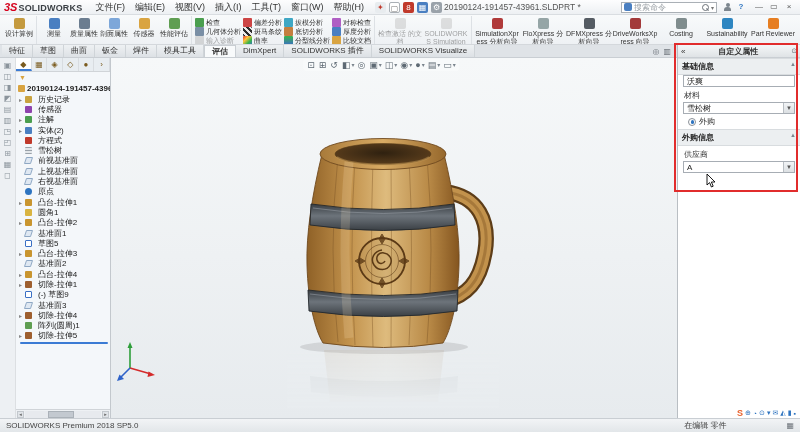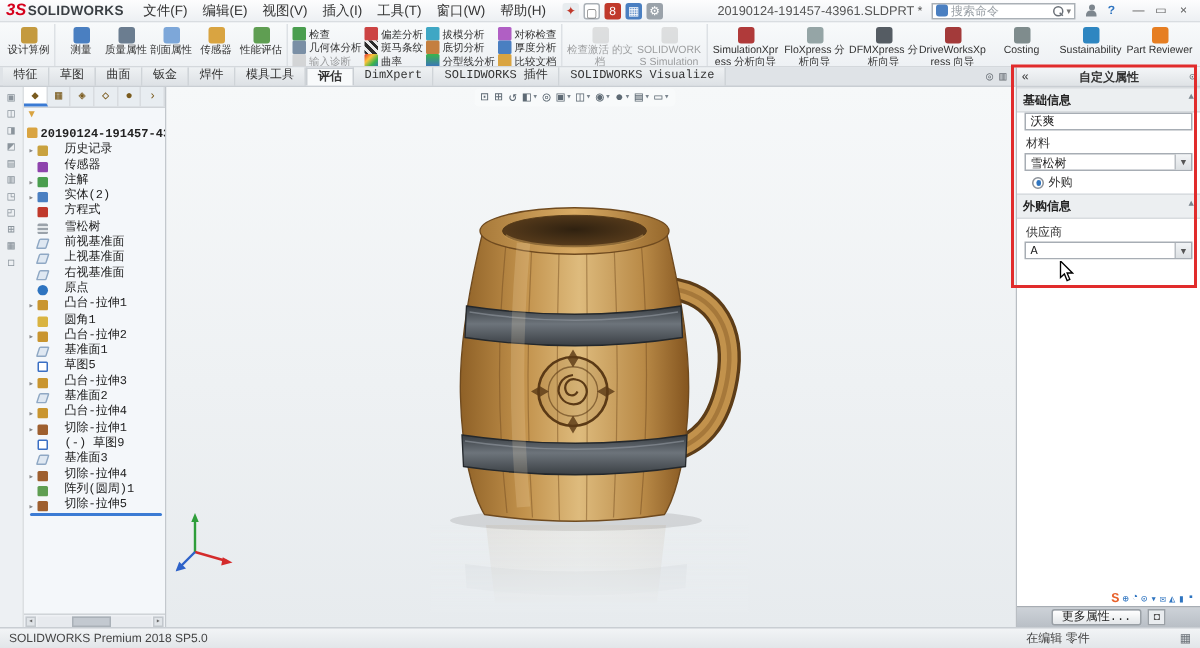--- a/index.html
+++ b/index.html
@@ -14,21 +14,21 @@
   .logo .solid{font-weight:bold;color:#3a3f44;font-size:9px;letter-spacing:.2px;}
   .menubar{display:flex;}
   .menu{padding:0 5px;color:#333;white-space:nowrap;cursor:default;}
   .qat{display:flex;gap:3px;align-items:center;margin-left:4px;}
   .qicon{width:11px;height:11px;border-radius:2px;font-size:8px;line-height:11px;text-align:center;color:#fff;}
   .q-pin{background:#e8ecef;color:#c0392b;}
   .q-new{background:#fff;border:1px solid #aab0b6;color:#777;}
   .q-red{background:#c0392b;}
   .q-grid{background:#4a7fc1;}
   .q-gear{background:#9aa2aa;}
-  .doctitle{flex:1;text-align:right;color:#555;white-space:nowrap;overflow:hidden;font-size:8.5px;}
+  .doctitle{flex:1;text-align:left;color:#555;white-space:nowrap;overflow:hidden;font-size:8.5px;}
   .searchbox{width:96px;height:11px;border:1px solid #aab0b6;background:#fff;display:flex;align-items:center;padding:0 2px;gap:2px;margin:0 4px;}
   .searchbox .stext{flex:1;color:#9aa0a6;font-size:8px;white-space:nowrap;overflow:hidden;}
   .mag{width:7px;height:7px;position:relative;flex:0 0 7px;}
   .mag::before{content:"";position:absolute;width:5px;height:5px;border:1px solid #6b7publ178;border:1px solid #6b7178;border-radius:50%;left:0;top:0;}
   .mag::after{content:"";position:absolute;width:3px;height:1px;background:#6b7178;transform:rotate(45deg);right:0;bottom:1px;}
   .winctl{display:flex;gap:1px;margin-left:2px;}
   .wbtn{width:14px;height:11px;text-align:center;line-height:10px;font-size:8px;color:#555;}
   .person-icon{width:9px;height:9px;position:relative;}
   .person-icon::before{content:"";position:absolute;left:2.5px;top:0;width:4px;height:4px;border-radius:50%;background:#7d868e;}
   .person-icon::after{content:"";position:absolute;left:1px;top:4.5px;width:7px;height:4px;border-radius:3px 3px 0 0;background:#7d868e;}
@@ -68,21 +68,21 @@
   .r-conn{background:#b8bfc6;}
   .r-simx{background:#b03a3a;}
   .r-flox{background:#95a5a6;}
   .r-dfmx{background:#555c63;}
   .r-dwx{background:#a33a3a;}
   .r-cost{background:#7f8c8d;}
   .r-sust{background:#2e86c1;}
   .r-prev{background:#e67e22;}
 
   
-  .midzone{flex:1;display:flex;min-height:0;font-family:Liberation Mono, monospace;}
+  .midzone{flex:1;display:flex;min-height:0;}
   .leftcol{flex:1;display:flex;flex-direction:column;min-width:0;}
 
   
   .tabrow{height:13px;flex:0 0 13px;background:#dfe3e7;display:flex;align-items:stretch;border-bottom:1px solid #c9ced3;padding-left:2px;}
   .ctab{padding:0 7px;font-size:8px;line-height:12px;color:#333;border-right:1px solid #cfd4d8;background:linear-gradient(#eef1f3,#dde1e5);white-space:nowrap;}
   .ctab.active{background:#f8fafb;border:1px solid #c9ced3;border-bottom:none;font-weight:bold;}
   .tabrow-right{margin-left:auto;display:flex;align-items:center;gap:4px;padding:0 6px;color:#6b7178;font-size:8px;}
 
   
   .contentrow{flex:1;display:flex;min-height:0;}
@@ -90,21 +90,21 @@
   .lsic{font-size:8px;color:#8b949c;line-height:8px;}
 
   
   .treepanel{width:95px;flex:0 0 95px;background:#f4f7fa;border-right:1px solid #c3c8cd;display:flex;flex-direction:column;min-height:0;}
   .treetabs{height:14px;flex:0 0 14px;display:flex;align-items:stretch;background:#e8edf1;border-bottom:1px solid #d0d4d8;}
   .ttab{flex:1;text-align:center;font-size:8px;line-height:13px;color:#7a5b1e;border-right:1px solid #d8dce0;}
   .ttab.active{background:#fff;border-bottom:2px solid #3b7bd4;}
   .filterrow{height:10px;flex:0 0 10px;display:flex;align-items:center;padding:0 3px;color:#d9a441;font-size:7px;gap:2px;}
   .tree{flex:1;overflow:hidden;padding:1px 0 0 2px;}
   .troot{display:flex;align-items:center;gap:2px;height:11px;font-size:8px;white-space:nowrap;overflow:hidden;font-weight:bold;color:#222;}
-  .trow{display:flex;align-items:flex-end;gap:11px;height:10.3px;font-size:8px;white-space:nowrap;overflow:hidden;padding-left:7px;position:relative;}
+  .trow{display:flex;align-items:center;gap:6px;height:10.3px;font-size:8px;white-space:nowrap;overflow:hidden;padding-left:7px;position:relative;}
   .trow .arr{width:5px;flex:0 0 5px;color:#888;font-size:6px;visibility:hidden;position:absolute;left:1px;}
   .trow.ha .arr{visibility:visible;}
   .ti{width:7px;height:7px;flex:0 0 7px;border-radius:1px;}
   .i-part{background:#d9a441;}
   .i-fold{background:#c9a23f;}
   .i-sens{background:#8e44ad;}
   .i-ann{background:#4a9e4f;}
   .i-body{background:#4a7fc1;}
   .i-eq{background:#c0392b;}
   .i-mat{background:repeating-linear-gradient(#9aa2aa 0 1.4px,#e3e7ea 1.4px 2.8px);}
@@ -753,24 +753,20 @@
           <span class="slogo">S</span>
           <span>⊕</span>
           <span>◔</span>
           <span>⊙</span>
           <span>▾</span>
           <span>✉</span>
           <span>◭</span>
           <span>▮</span>
           <span>▪</span>
         </div>
-      <div class="tp-bottombar">
-        <span class="morebtn">更多属性...</span>
-        <span class="lockbox">◘</span>
-      </div>
     </div>
   </div>
 
   <div class="statusbar">
     <span>SOLIDWORKS Premium 2018 SP5.0</span>
     <span class="spacer"></span>
     <span class="sright">在编辑 零件</span>
     <span class="sicon">▦</span>
   </div>
 

